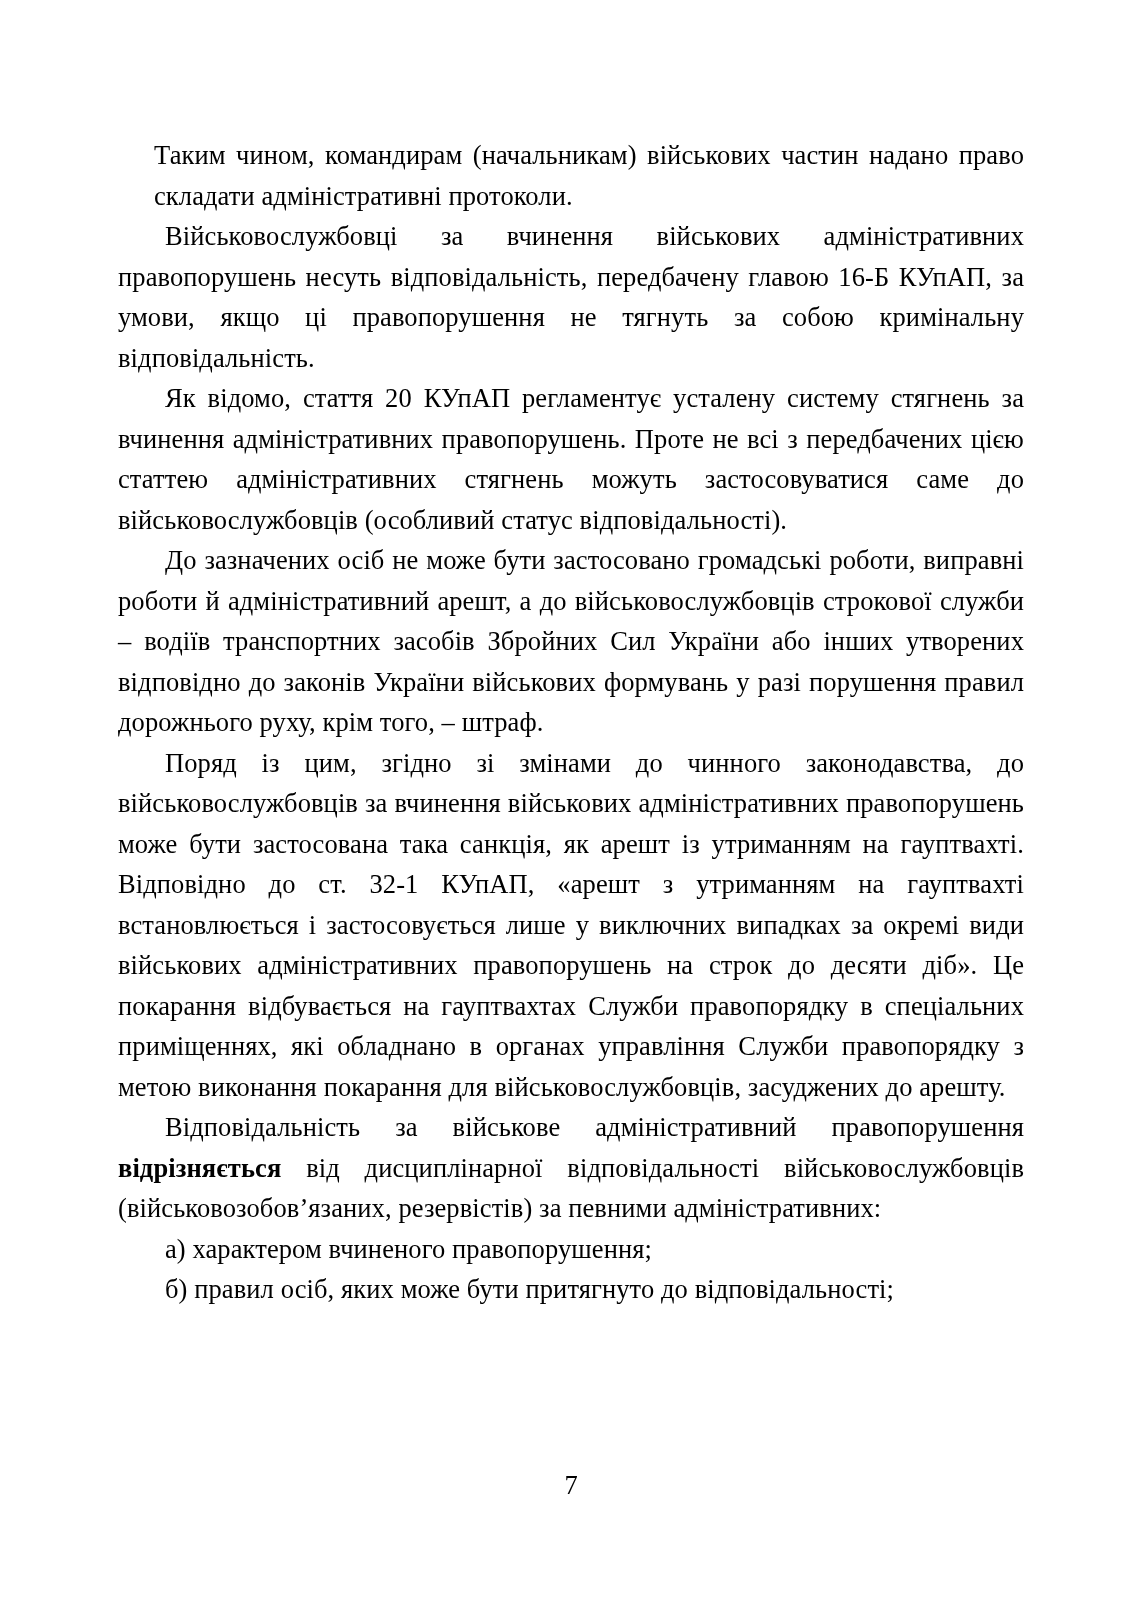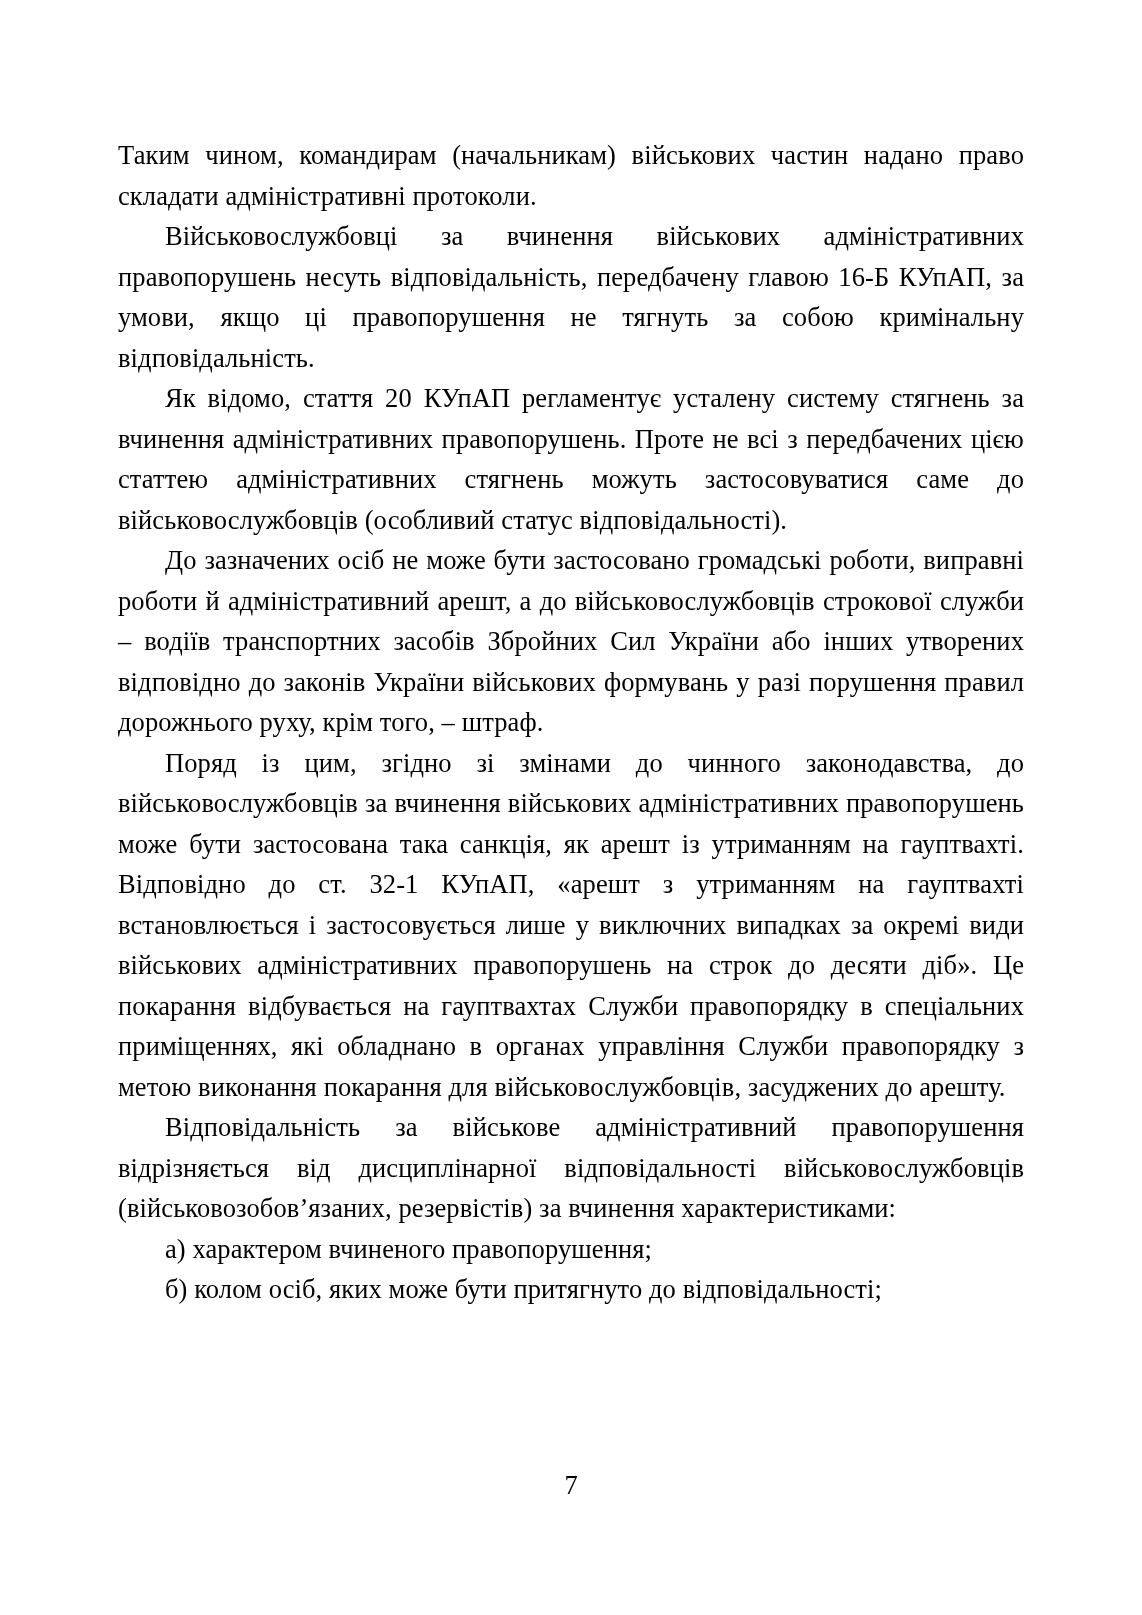--- a/index.html
+++ b/index.html
@@ -30,27 +30,28 @@
     text-align: justify;
     text-justify: inter-word;
     letter-spacing: 0.1px;
   }
   .para {
     margin: 0;
     text-indent: 47px;
   }
   .para.no-indent {
     text-indent: 0;
+    margin-left: 36px;
   }
   .para.list-item {
     text-indent: 47px;
     text-align: left;
   }
   b, .bold {
-    font-weight: normal;
+    font-weight: bold;
   }
   .page-number {
     position: absolute;
     left: 0;
     right: 0;
     top: 1470px;
     text-align: center;
     font-size: 26.5px;
     font-family: "Liberation Serif", "DejaVu Serif", serif;
   }
@@ -60,21 +61,21 @@
 
 <div class="page">
   <div class="body-text">
 
     <p class="para no-indent">Таким чином, командирам (начальникам) військових частин надано право складати адміністративні протоколи.</p>
     <p class="para">Військовослужбовці за вчинення військових адміністративних правопорушень несуть відповідальність, передбачену главою 16-Б КУпАП, за умови, якщо ці правопорушення не тягнуть за собою кримінальну відповідальність.</p>
     <p class="para">Як відомо, стаття 20 КУпАП регламентує усталену систему стягнень за вчинення адміністративних правопорушень. Проте не всі з передбачених цією статтею адміністративних стягнень можуть застосовуватися саме до військовослужбовців (особливий статус відповідальності).</p>
     <p class="para">До зазначених осіб не може бути застосовано громадські роботи, виправні роботи й адміністративний арешт, а до військовослужбовців строкової служби – водіїв транспортних засобів Збройних Сил України або інших утворених відповідно до законів України військових формувань у разі порушення правил дорожнього руху, крім того, – штраф.</p>
     <p class="para">Поряд із цим, згідно зі змінами до чинного законодавства, до військовослужбовців за вчинення військових адміністративних правопорушень може бути застосована така санкція, як арешт із утриманням на гауптвахті. Відповідно до ст. 32-1 КУпАП, «арешт з утриманням на гауптвахті встановлюється і застосовується лише у виключних випадках за окремі види військових адміністративних правопорушень на строк до десяти діб». Це покарання відбувається на гауптвахтах Служби правопорядку в спеціальних приміщеннях, які обладнано в органах управління Служби правопорядку з метою виконання покарання для військовослужбовців, засуджених до арешту.</p>
 
-    <p class="para"><span>Відповідальність за військове адміністративний правопорушення </span><b>відрізняється</b><span> від дисциплінарної відповідальності військовослужбовців (військовозобов’язаних, резервістів) за вчинення характеристиками:</span></p>
+    <p class="para"><span>Відповідальність за військове адміністративний правопорушення </span><b>відрізняється</b><span> від дисциплінарної відповідальності військовослужбовців (військовозобов’язаних, резервістів) за певними адміністративних:</span></p>
 
     <p class="para list-item">а) характером вчиненого правопорушення;</p>
-    <p class="para list-item">б) колом осіб, яких може бути притягнуто до відповідальності;</p>
+    <p class="para list-item">б) правил осіб, яких може бути притягнуто до відповідальності;</p>
 
   </div>
 </div>
 
 <div class="page-number">7</div>
 
 </body></html>

